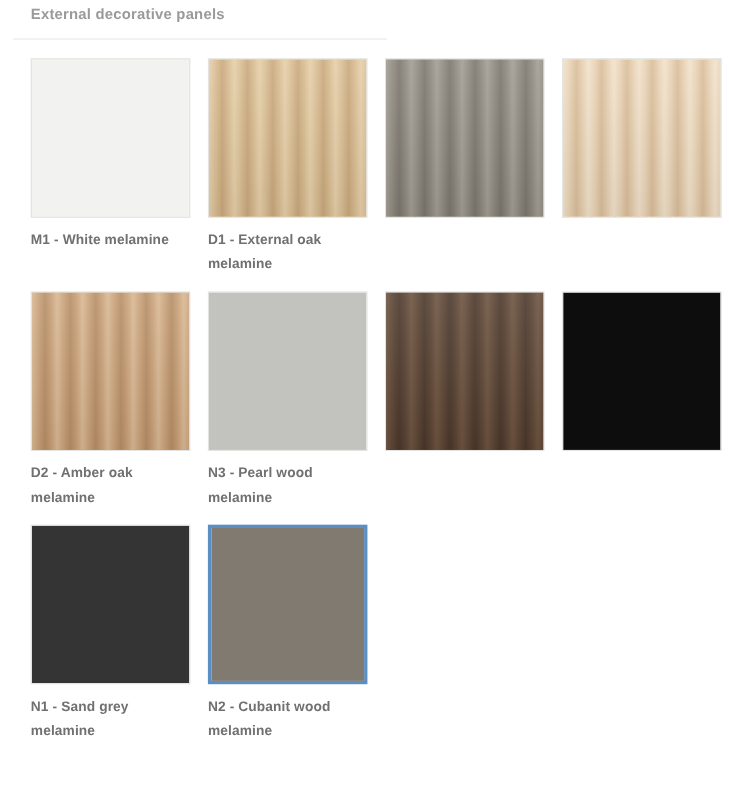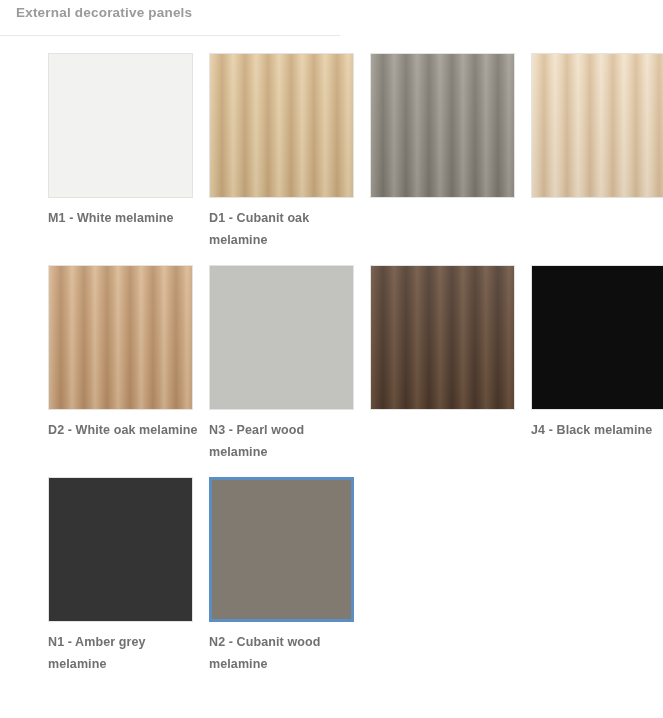--- a/index.html
+++ b/index.html
@@ -4,21 +4,21 @@
 <style>
   * { box-sizing: border-box; }
   html, body {
     margin: 0; padding: 0;
     width: 663px; height: 718px;
     background: #ffffff;
     font-family: "Liberation Sans", sans-serif;
     overflow: hidden;
   }
 
-  .panel { width: 663px; height: 718px; position: relative; }
+  .panel { width: 663px; height: 718px; position: relative; padding-left: 12px; }
 
   
   .header-wrap {
     width: 340px;
     border-bottom: 1px solid #e8e8e8;
     padding: 0 0 10px 16px;
     margin: 0;
     height: 36px;
     display: flex;
     align-items: center;
@@ -34,21 +34,21 @@
   
   .grid {
     padding: 17px 0 0 16px;
     display: grid;
     grid-template-columns: repeat(4, 145px);
     column-gap: 16px;
     row-gap: 14px;
     width: 663px;
   }
 
-  .cell { width: 145px; margin-left: 32px; }
+  .cell { width: 145px; }
 
   .swatch {
     width: 145px;
     height: 145px;
     border: 1px solid #e3e3e1;
     position: relative;
     overflow: hidden;
     background: #f1f1f1;
   }
   .swatch.selected {
@@ -94,60 +94,59 @@
       <div class="cell">
         <div class="swatch" style="border-color: rgb(227, 227, 225);">
           <div class="tex m-solid" style="background: rgb(242, 242, 240);"></div>
         </div>
         <div class="label">M1 - White melamine</div>
       </div>
       <div class="cell">
         <div class="swatch">
           <div class="tex m-wood" style="background: linear-gradient(rgba(255, 255, 255, 0.1) 0%, rgba(0, 0, 0, 0.06) 100%) 0% 0% / 100% 100%, repeating-linear-gradient(90deg, rgb(230, 207, 169) 0px, rgb(217, 189, 146) 6px, rgb(201, 168, 124) 12px, rgb(217, 189, 146) 18px, rgb(230, 207, 169) 23px) 0% 0% / 23px 100%, repeating-linear-gradient(90deg, rgba(255, 255, 255, 0.12) 0px, rgba(0, 0, 0, 0) 3px, rgba(0, 0, 0, 0.1) 5px, rgba(0, 0, 0, 0) 7px) 0% 0% / 7px 100%, linear-gradient(90deg, rgb(217, 189, 146) 0%, rgb(217, 189, 146) 100%) 0% 0% / 100% 100%;"></div>
         </div>
-        <div class="label">D1 - Cubanit oak melamine</div>
+        <div class="label">D1 - External oak melamine</div>
       </div>
       <div class="cell">
         <div class="swatch">
           <div class="tex m-wood" style="background: linear-gradient(rgba(255, 255, 255, 0.1) 0%, rgba(0, 0, 0, 0.06) 100%) 0% 0% / 100% 100%, repeating-linear-gradient(90deg, rgb(163, 157, 147) 0px, rgb(143, 138, 128) 6px, rgb(123, 118, 109) 12px, rgb(143, 138, 128) 18px, rgb(163, 157, 147) 23px) 0% 0% / 23px 100%, repeating-linear-gradient(90deg, rgba(255, 255, 255, 0.12) 0px, rgba(0, 0, 0, 0) 3px, rgba(0, 0, 0, 0.1) 5px, rgba(0, 0, 0, 0) 7px) 0% 0% / 7px 100%, linear-gradient(90deg, rgb(143, 138, 128) 0%, rgb(143, 138, 128) 100%) 0% 0% / 100% 100%;"></div>
         </div>
       </div>
       <div class="cell">
         <div class="swatch">
           <div class="tex m-wood" style="background: linear-gradient(rgba(255, 255, 255, 0.1) 0%, rgba(0, 0, 0, 0.06) 100%) 0% 0% / 100% 100%, repeating-linear-gradient(90deg, rgb(242, 226, 203) 0px, rgb(232, 210, 180) 6px, rgb(217, 189, 153) 12px, rgb(232, 210, 180) 18px, rgb(242, 226, 203) 23px) 0% 0% / 23px 100%, repeating-linear-gradient(90deg, rgba(255, 255, 255, 0.12) 0px, rgba(0, 0, 0, 0) 3px, rgba(0, 0, 0, 0.1) 5px, rgba(0, 0, 0, 0) 7px) 0% 0% / 7px 100%, linear-gradient(90deg, rgb(232, 210, 180) 0%, rgb(232, 210, 180) 100%) 0% 0% / 100% 100%;"></div>
         </div>
       </div>
       <div class="cell">
         <div class="swatch">
           <div class="tex m-wood" style="background: linear-gradient(rgba(255, 255, 255, 0.1) 0%, rgba(0, 0, 0, 0.06) 100%) 0% 0% / 100% 100%, repeating-linear-gradient(90deg, rgb(217, 184, 148) 0px, rgb(201, 161, 121) 6px, rgb(182, 141, 101) 12px, rgb(201, 161, 121) 18px, rgb(217, 184, 148) 23px) 0% 0% / 23px 100%, repeating-linear-gradient(90deg, rgba(255, 255, 255, 0.12) 0px, rgba(0, 0, 0, 0) 3px, rgba(0, 0, 0, 0.1) 5px, rgba(0, 0, 0, 0) 7px) 0% 0% / 7px 100%, linear-gradient(90deg, rgb(201, 161, 121) 0%, rgb(201, 161, 121) 100%) 0% 0% / 100% 100%;"></div>
         </div>
-        <div class="label">D2 - White oak melamine</div>
+        <div class="label">D2 - Amber oak melamine</div>
       </div>
       <div class="cell">
         <div class="swatch" style="border-color: rgb(227, 227, 225);">
           <div class="tex m-solid" style="background: rgb(194, 194, 191);"></div>
         </div>
         <div class="label">N3 - Pearl wood melamine</div>
       </div>
       <div class="cell">
         <div class="swatch">
           <div class="tex m-wood" style="background: linear-gradient(rgba(255, 255, 255, 0.1) 0%, rgba(0, 0, 0, 0.06) 100%) 0% 0% / 100% 100%, repeating-linear-gradient(90deg, rgb(109, 83, 63) 0px, rgb(91, 68, 52) 6px, rgb(74, 55, 42) 12px, rgb(91, 68, 52) 18px, rgb(109, 83, 63) 23px) 0% 0% / 23px 100%, repeating-linear-gradient(90deg, rgba(255, 255, 255, 0.12) 0px, rgba(0, 0, 0, 0) 3px, rgba(0, 0, 0, 0.1) 5px, rgba(0, 0, 0, 0) 7px) 0% 0% / 7px 100%, linear-gradient(90deg, rgb(91, 68, 52) 0%, rgb(91, 68, 52) 100%) 0% 0% / 100% 100%;"></div>
         </div>
       </div>
       <div class="cell">
         <div class="swatch" style="border-color: rgb(227, 227, 225);">
           <div class="tex m-solid" style="background: rgb(13, 13, 13);"></div>
         </div>
-        <div class="label">J4 - Black melamine</div>
       </div>
       <div class="cell">
         <div class="swatch" style="border-color: rgb(227, 227, 225);">
           <div class="tex m-solid" style="background: rgb(52, 52, 52);"></div>
         </div>
-        <div class="label">N1 - Amber grey melamine</div>
+        <div class="label">N1 - Sand grey melamine</div>
       </div>
       <div class="cell">
         <div class="swatch selected" style="border-color: rgb(91, 143, 196);">
           <div class="tex m-solid" style="background: rgb(129, 122, 112);"></div>
         </div>
         <div class="label">N2 - Cubanit wood melamine</div>
       </div>
     </div>
 
 </div>

